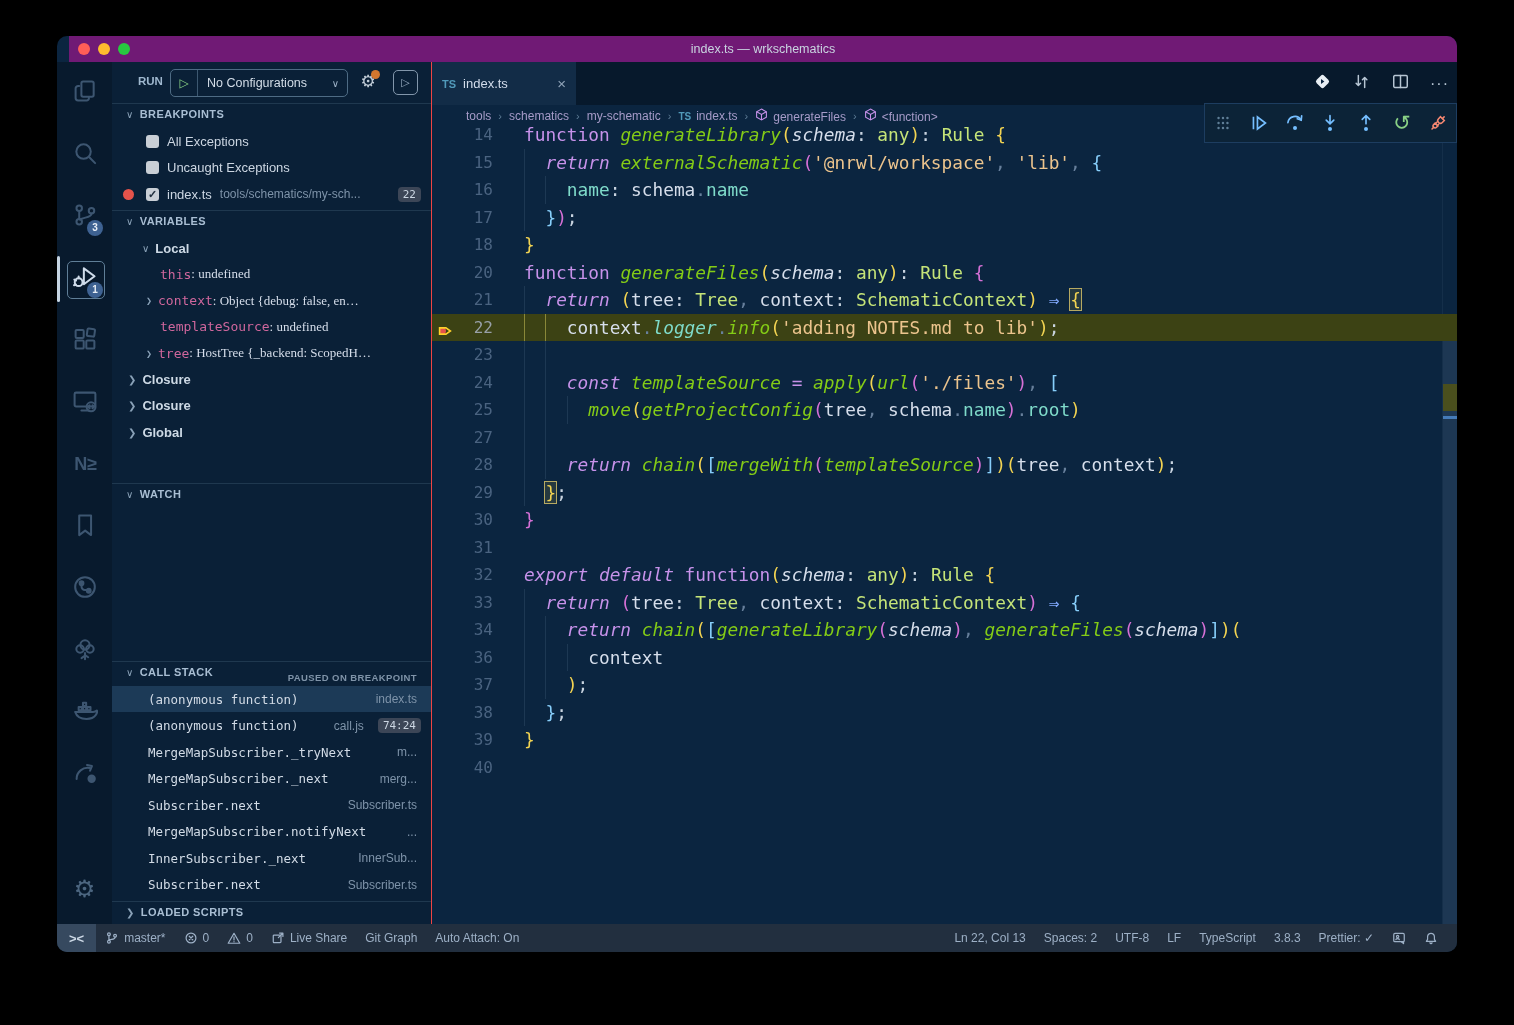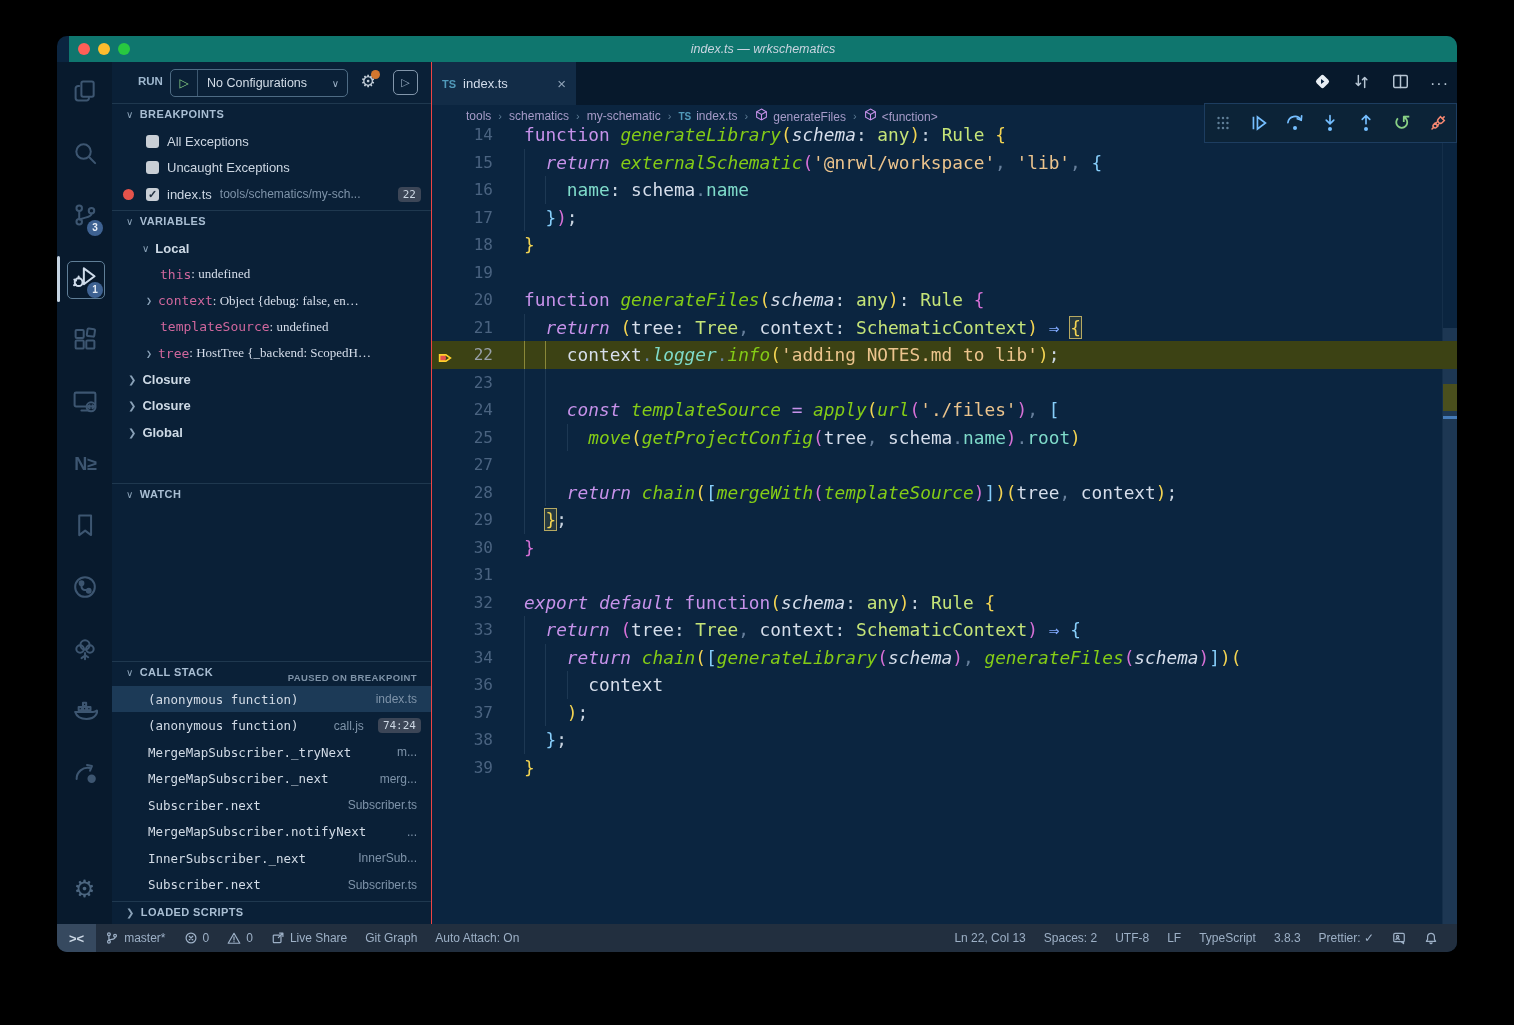--- a/index.html
+++ b/index.html
@@ -1,20 +1,20 @@
 <!DOCTYPE html>
 <html><head>
 <meta charset="utf-8">
 <style>
   html,body{margin:0;padding:0;background:#000;width:1514px;height:1025px;overflow:hidden;
     font-family:"Liberation Sans",sans-serif;-webkit-font-smoothing:antialiased;}
   .window{position:absolute;left:57px;top:36px;width:1400px;height:916px;background:#0b2540;
     border-radius:10px;overflow:hidden;box-shadow:0 25px 70px rgba(0,0,0,.7);}
   
-  .titlebar{position:absolute;left:12px;top:0;right:0;height:26px;background:#0f766e;z-index:40;font-style:italic;}
+  .titlebar{position:absolute;left:12px;top:0;right:0;height:26px;background:#701a75;z-index:40;}
   .tl{position:absolute;top:7px;width:12px;height:12px;border-radius:50%;}
   .tl.r{left:9px;background:#ff5f57}.tl.y{left:29px;background:#febc2e}.tl.g{left:49px;background:#28c840}
   .wtitle{position:absolute;left:0;right:0;top:0;height:26px;line-height:26px;text-align:center;
     font-size:12.5px;color:#c9d4e0;}
   
   .activitybar{position:absolute;left:0;top:26px;width:55px;bottom:28px;background:#081a2d;z-index:30;}
   .ab-item{position:relative;width:55px;height:62px;display:flex;align-items:center;justify-content:center;color:#3d5671;}
   .ab-item svg{width:26px;height:26px;}
   .ab-item.active{color:#cfdcea;}
   .ab-box{position:absolute;left:10px;top:13px;width:36px;height:36px;border:1px solid #5f7e97;border-radius:5px;}
@@ -403,26 +403,20 @@
           <div class="ct"><span class="guide" style="left: 0px;"></span><span class="tok tk-t">  </span><span class="tok tk-b3">}</span><span class="tok tk-b2">)</span><span class="tok tk-p">;</span></div>
         </div>
         <div class="cl">
           <div class="gut">
             <span class="ln">18</span>
           </div>
           <div class="ct"><span class="tok tk-b1">}</span></div>
         </div>
         <div class="cl">
           <div class="gut">
-            <span class="ln">19</span>
-          </div>
-          <div class="ct"></div>
-        </div>
-        <div class="cl">
-          <div class="gut">
             <span class="ln">20</span>
           </div>
           <div class="ct"><span class="tok tk-kw">function</span><span class="tok tk-t"> </span><span class="tok tk-fn">generateFiles</span><span class="tok tk-b1">(</span><span class="tok tk-vi">schema</span><span class="tok tk-p">: </span><span class="tok tk-typ">any</span><span class="tok tk-b1">)</span><span class="tok tk-p">:</span><span class="tok tk-t"> </span><span class="tok tk-typ">Rule</span><span class="tok tk-t"> </span><span class="tok tk-b2">{</span></div>
         </div>
         <div class="cl">
           <div class="gut">
             <span class="ln">21</span>
           </div>
           <div class="ct"><span class="guide" style="left: 0px;"></span><span class="tok tk-t">  </span><span class="tok tk-kwi">return</span><span class="tok tk-t"> </span><span class="tok tk-b1">(</span><span class="tok tk-v">tree</span><span class="tok tk-p">: </span><span class="tok tk-typ">Tree</span><span class="tok tk-d">,</span><span class="tok tk-t"> </span><span class="tok tk-v">context</span><span class="tok tk-p">: </span><span class="tok tk-typ">SchematicContext</span><span class="tok tk-b1">)</span><span class="tok tk-t"> </span><span class="tok tk-arr">⇒</span><span class="tok tk-t"> </span><span class="tok tk-b1m">{</span></div>
         </div>
@@ -524,20 +518,26 @@
           <div class="gut">
             <span class="ln">38</span>
           </div>
           <div class="ct"><span class="guide" style="left: 0px;"></span><span class="tok tk-t">  </span><span class="tok tk-b3">}</span><span class="tok tk-p">;</span></div>
         </div>
         <div class="cl">
           <div class="gut">
             <span class="ln">39</span>
           </div>
           <div class="ct"><span class="tok tk-b1">}</span></div>
+        </div>
+        <div class="cl">
+          <div class="gut">
+            <span class="ln">40</span>
+          </div>
+          <div class="ct"></div>
         </div>
       </div>
     <div class="scrollstrip">
       <div class="thumb"></div>
       <div class="ovr-line"></div>
       <div class="ovr-mark"></div>
     </div>
     <div class="dbg-toolbar" id="dbg-toolbar">
         <span class="ic">
           <svg viewBox="0 0 18 18" fill="#5f7e97">

